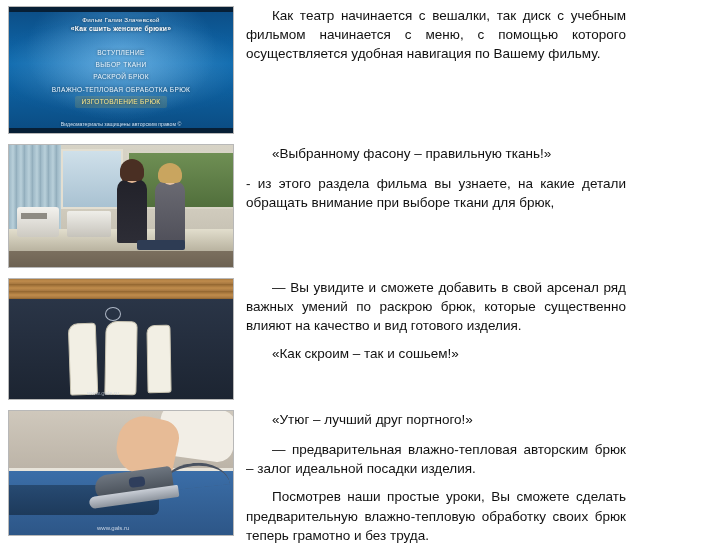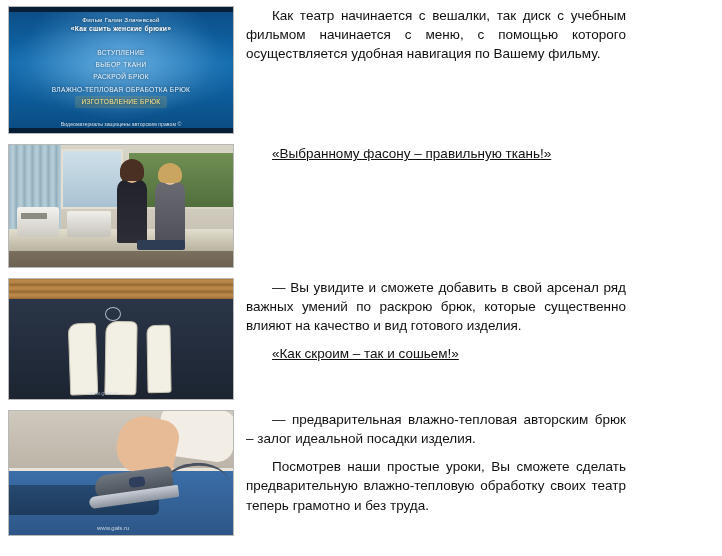--- a/index.html
+++ b/index.html
@@ -44,21 +44,20 @@
     text-align: justify;
     margin: 0 0 9px 0;
     color: #111;
   }
   .para.indent {
     text-indent: 26px;
   }
   .para.quote-ind {
     text-indent: 26px;
     margin-bottom: 11px;
-    text-decoration: underline;
   }
 
   
   .t1 {
     width: 226px;
     height: 128px;
     background: linear-gradient(180deg,#0d4f86 0%, #0a63a8 40%, #0a4d84 100%);
   }
   .t1-inner {
     position: absolute;
@@ -350,20 +349,21 @@
       <div class="p1-body"></div>
       <div class="p1-head"></div>
       <div class="p1-hair"></div>
       <div class="p2-body"></div>
       <div class="p2-head"></div>
       <div class="p2-hair"></div>
       <div class="cloth"></div>
     </div>
     <div class="text-col">
       <p class="para quote-ind">«Выбранному фасону – правильную ткань!»</p>
+      <p class="para"> - из этого раздела фильма вы узнаете, на какие детали обращать внимание при выборе ткани для брюк,</p>
     </div>
   </div>
 
   <div class="block">
     <div class="thumb t3">
       <div class="wood"></div>
       <div class="fabric"></div>
       <div class="chalk"></div>
       <div class="piece pa"></div>
       <div class="piece pb"></div>
@@ -383,18 +383,19 @@
       <div class="cloth"></div>
       <div class="sleeve"></div>
       <div class="arm"></div>
       <div class="cord"></div>
       <div class="iron-body"></div>
       <div class="iron-knob"></div>
       <div class="iron-base"></div>
       <div class="wm">www.gals.ru</div>
     </div>
     <div class="text-col">
+      <p class="para quote-ind">«Утюг – лучший друг портного!»</p>
       <p class="para indent">—  предварительная влажно-тепловая авторским брюк – залог идеальной посадки изделия.</p>
-      <p class="para indent">Посмотрев наши простые уроки, Вы сможете сделать предварительную влажно-тепловую обработку своих театр теперь грамотно и без труда.</p>
+      <p class="para indent">Посмотрев наши простые уроки, Вы сможете сделать предварительную влажно-тепловую обработку своих брюк теперь грамотно и без труда.</p>
     </div>
   </div>
 
 </div>
 
 </body></html>

